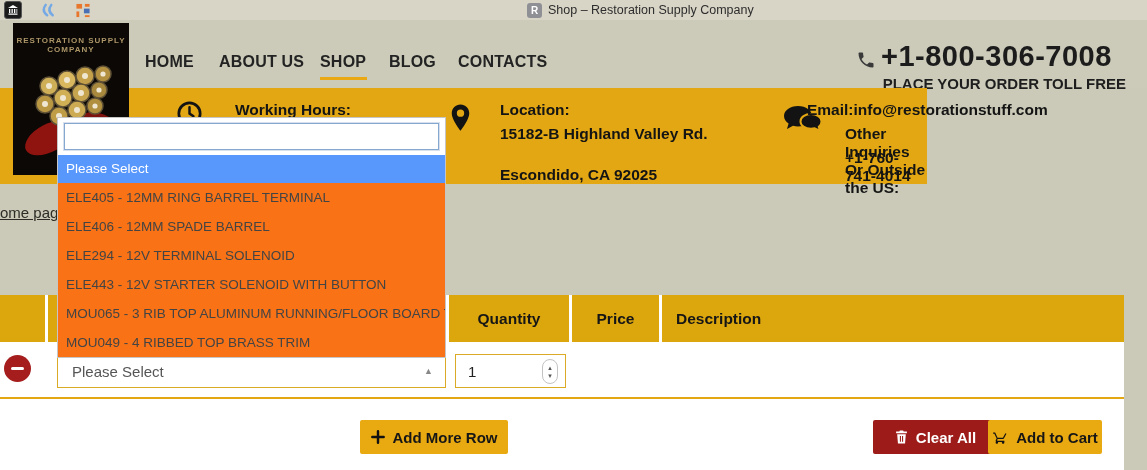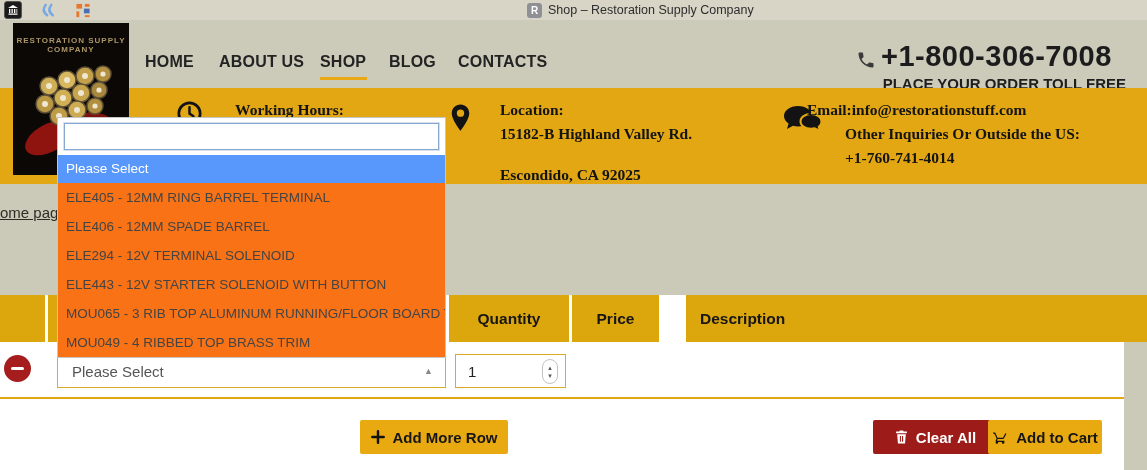--- a/index.html
+++ b/index.html
@@ -21,21 +21,21 @@
 
   
   .site-header { left:0; top:20px; width:1147px; height:68px; background:#cccbb9; }
   .nav-item { position:absolute; top:33px; font-size:16px; font-weight:800; color:#232323; letter-spacing:.2px; cursor:pointer; }
   .shop-underline { position:absolute; left:320px; top:57px; width:47px; height:3px; background:#eaa914; }
   .phone-icon { position:absolute; left:856px; top:30px; width:20px; height:20px; }
   .phone-number { position:absolute; left:881px; top:20px; font-size:29px; font-weight:800; color:#1c1c1c; letter-spacing:.5px; }
   .phone-tagline { position:absolute; right:21px; top:55px; font-size:15px; font-weight:700; color:#1e1e1e; }
 
   
-  .info-bar { left:0; top:88px; width:1147px; height:96px; background:#e2a713;font-family:Liberation Serif, serif; }
+  .info-bar { left:0; top:88px; width:927px; height:96px; background:#e2a713; }
   .ib-text { position:absolute; font-size:15.5px; font-weight:700; color:#141414; }
   .ib-icon { position:absolute; }
 
   
   .logo { left:13px; top:23px; width:116px; height:152px; background:#0b0805; z-index:5; text-align:center; }
   .logo-line { color:#ac9668; font-size:8px; font-weight:700; letter-spacing:1px; }
   .logo-line1 { margin-top:13px; }
 
   
   .breadcrumb-link { left:0px; top:204px; font-size:15px; color:#2d2d26; text-decoration:underline; cursor:pointer; }
@@ -189,21 +189,21 @@
     </svg>
   </div>
 
   <div class="abs breadcrumb-link">ome page</div>
 
   <div class="abs main-column">
     <div class="th-cell" style="left:0; width:45px;"></div>
     <div class="th-cell" style="left:48px; width:398px;"></div>
     <div class="th-cell" style="left:572px; width:87px;">Price</div>
     <div class="th-cell" style="left:449px; width:120px;">Quantity</div>
-    <div class="th-cell th-desc" style="left:662px; width:462px;margin-left:24px;">Description</div>
+    <div class="th-cell th-desc" style="left:662px; width:462px;">Description</div>
 
     <div class="remove-row">
       <div class="remove-bar"></div>
     </div>
     <div class="row-select">
       <span class="row-select-label">Please Select</span>
       <span class="row-select-caret">▲</span>
     </div>
     <div class="qty-wrap">
       <input class="qty-input" type="text" value="1" style="">

